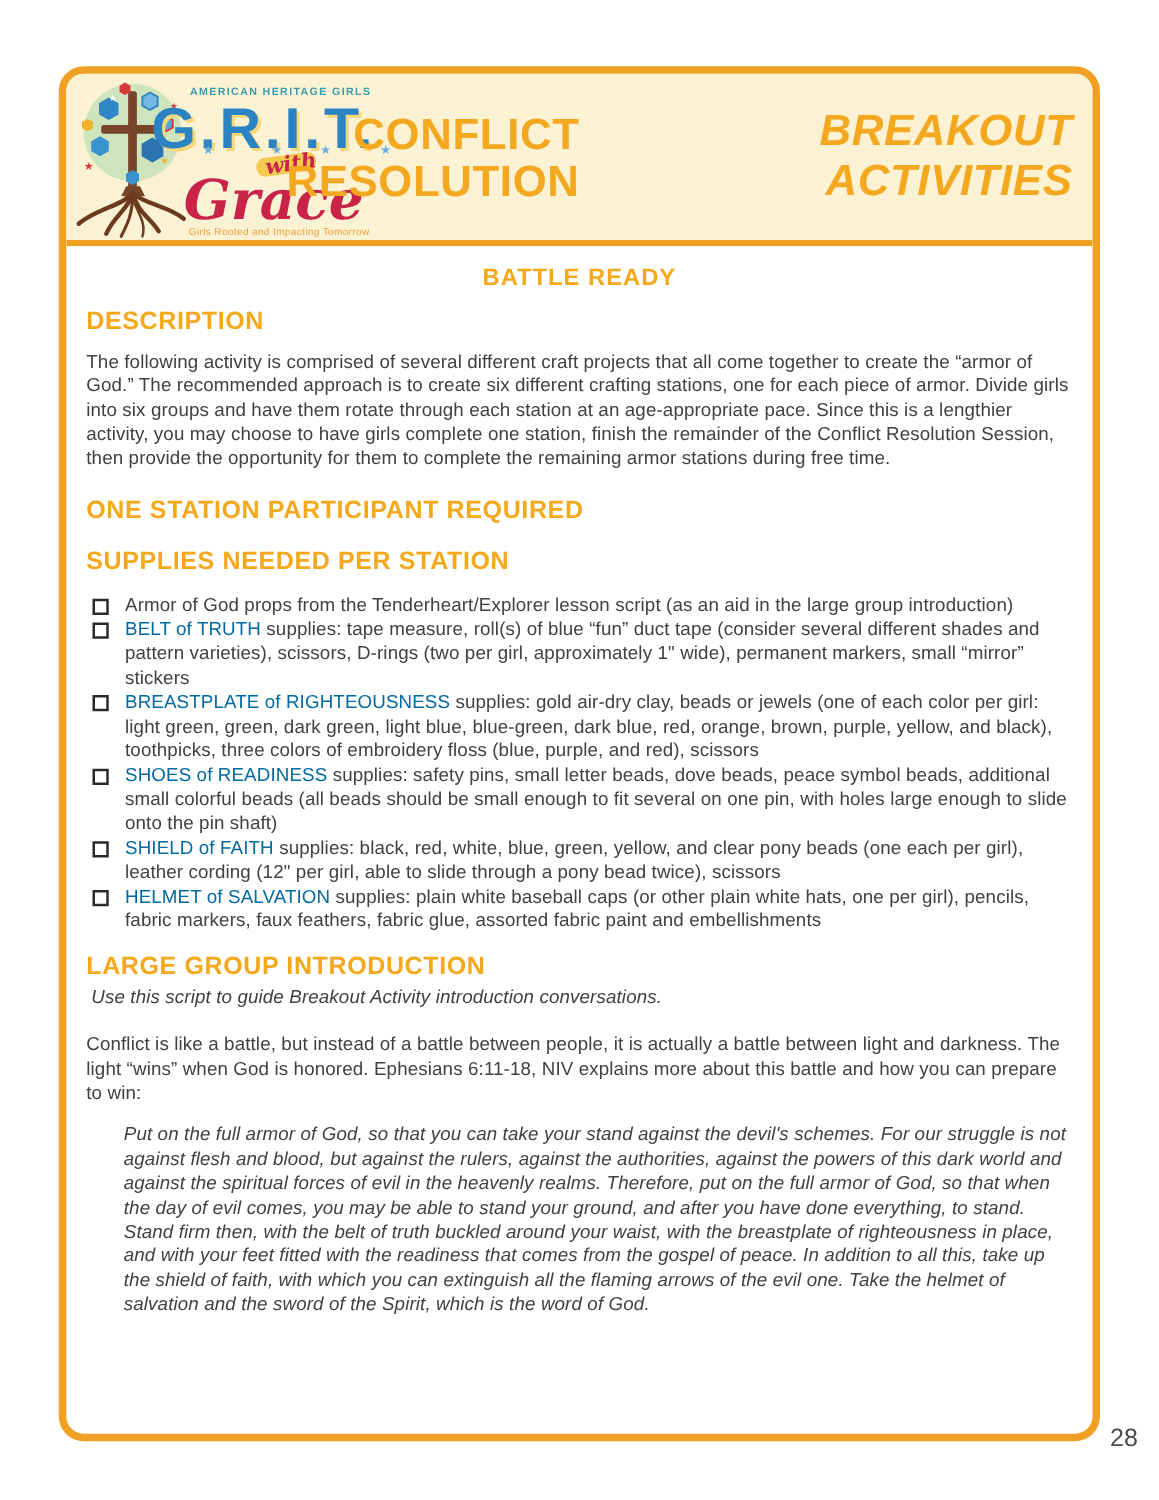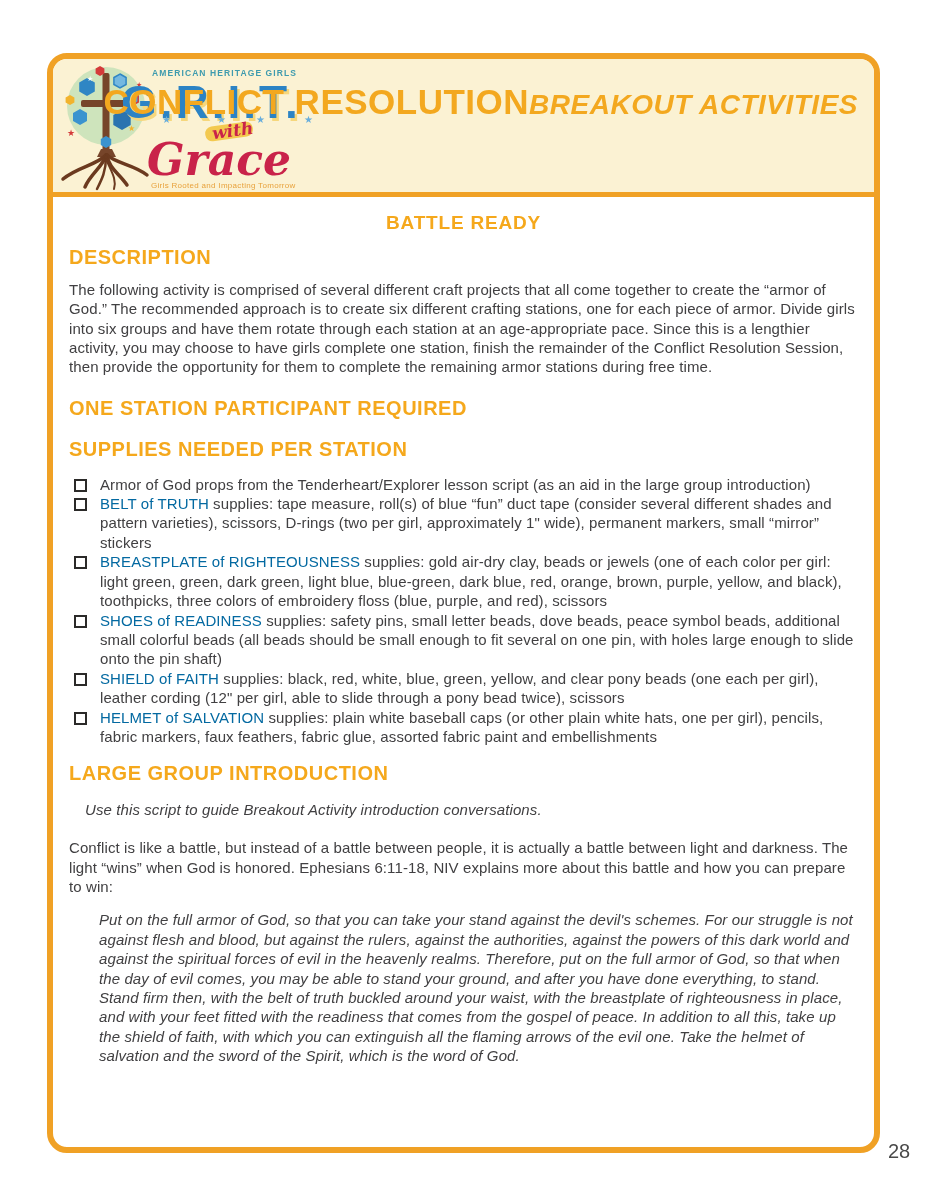--- a/index.html
+++ b/index.html
@@ -16,41 +16,41 @@
   .header-band{
     position:relative;height:133px;background:#FBF2D3;
     border-bottom:5px solid #F0A125;border-radius:12px 12px 0 0;
   }
   .logo-wrap{position:absolute;left:6px;top:2px;width:290px;height:131px;}
   .title-block{
     position:absolute;top:24px;right:16px;display:flex;
     align-items:flex-end;color:#F3A81F;text-align:right;
   }
   .doc-title{font-size:35px;font-weight:bold;letter-spacing:0.5px;line-height:1.1;}
-  .doc-subtitle{font-size:28px;font-weight:bold;font-style:italic;letter-spacing:0.5px;line-height:1.15;margin-top:2px;}
+  .doc-subtitle{font-size:35px;font-weight:bold;font-style:italic;letter-spacing:0.5px;line-height:1.15;margin-top:2px;}
   .content{padding:8px 16px 0 16px;font-size:15px;line-height:19.4px;letter-spacing:0.1px;}
   .page-title{
     text-align:center;color:#F5A81C;font-weight:bold;font-size:19px;
     letter-spacing:0.8px;margin-top:8px;
   }
   .section-heading{
     color:#F5A81C;font-weight:bold;font-size:20px;letter-spacing:0.5px;
     margin-top:22px;
   }
   .section-heading.first{margin-top:16px;}
   .body-par{margin:12px 0 0 0;}
   .supplies-list{list-style:none;margin:15px 0 0 0;padding:0;}
   .supplies-list li{display:flex;align-items:flex-start;margin:0;}
   .checkbox{
     flex:0 0 auto;width:9px;height:9px;border:2.2px solid #2B2A29;
     margin:4px 13px 0 5px;background:#fff;
   }
   .li-text{flex:1;}
   .run-in{color:#0369a1;font-weight:normal;}
-  .script-note{font-style:italic;margin:16px;}
+  .script-note{font-style:italic;margin:4px;}
   .intro-par{margin:19px 0 0 0;}
   .quote{font-style:italic;margin:14px 0 0 30px;}
   .page-number{
     position:absolute;left:888px;top:1140px;font-size:20px;color:#4a4a4a;
   }
 </style>
 </head>
 <body>
 
 <div class="page-frame">

